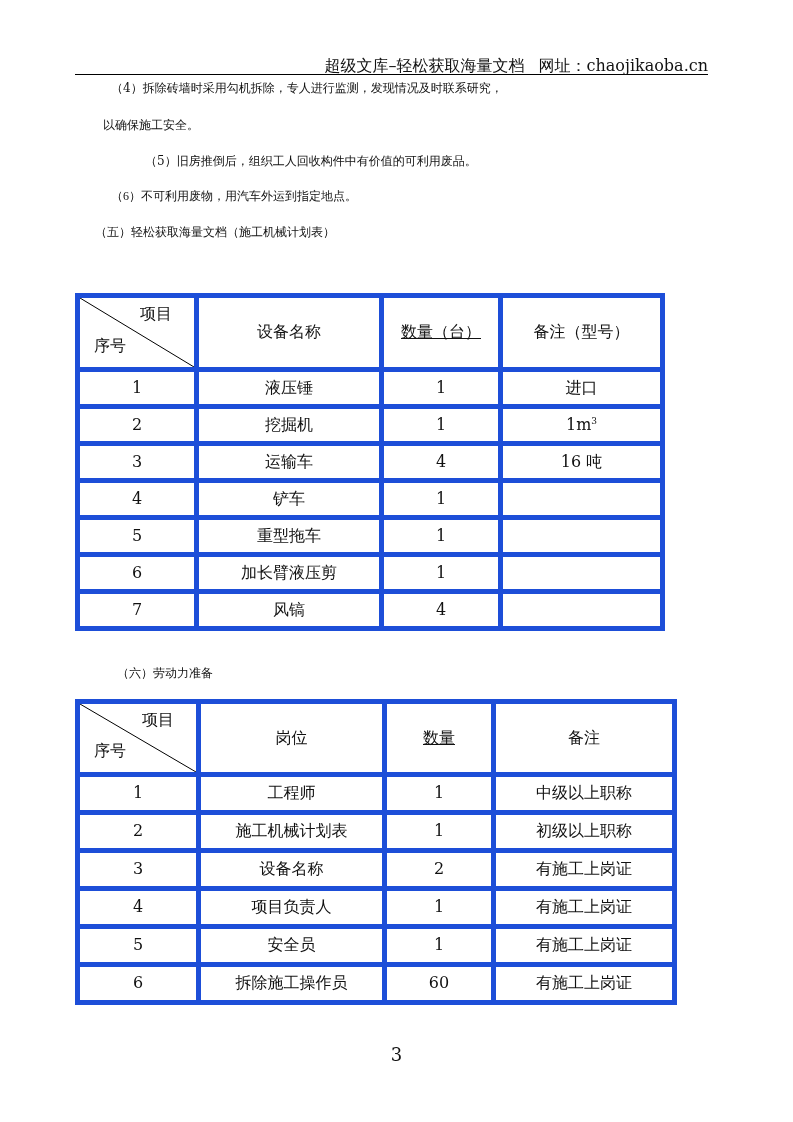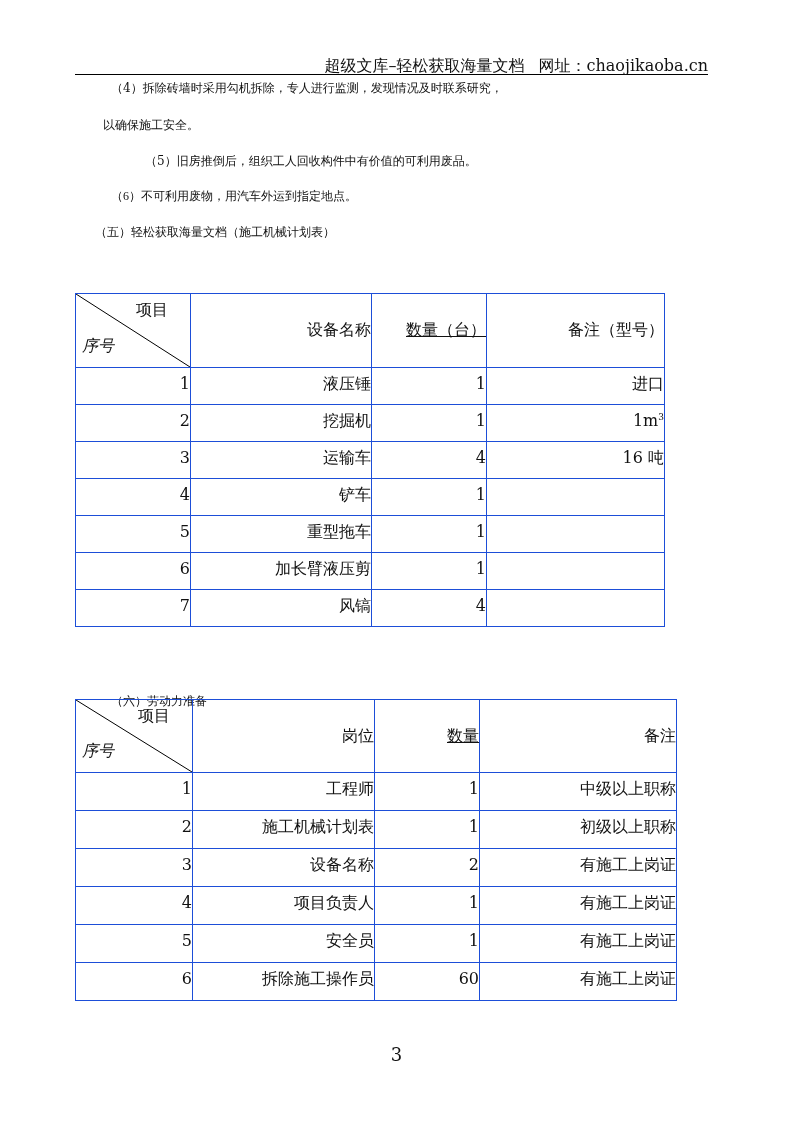--- a/index.html
+++ b/index.html
@@ -3,25 +3,25 @@
 <meta charset="utf-8">
 <style>
   html,body{margin:0;padding:0;background:#fff;}
   body{width:793px;height:1122px;position:relative;overflow:hidden;
        font-family:"DejaVu Serif","Liberation Serif",serif;color:#111;font-size:16px;}
   .hdr{position:absolute;left:75px;top:54px;width:633px;height:20px;border-bottom:1px solid #000;}
   .hdr-text{position:absolute;right:0;top:2px;font-size:16px;white-space:nowrap;}
   .hdr-text .gap{display:inline-block;width:14px;}
   .p{position:absolute;white-space:nowrap;font-size:12px;}
   table{position:absolute;border-collapse:collapse;font-size:16px;}
-  td{border:1px solid #1d4ed8;text-align:right;vertical-align:top;padding:6px 0 0 0;margin-left:18px;}
+  td{border:5px solid #1d4ed8;text-align:center;vertical-align:top;padding:6px 0 0 0;margin-left:18px;}
   td.diag{position:relative;padding:0;}
   td.diag svg{position:absolute;left:0;top:0;width:100%;height:100%;}
   td.diag .tr{position:absolute;right:22px;top:6px;}
-  td.diag .bl{position:absolute;left:6px;bottom:10px;font-style:italic;}
+  td.diag .bl{position:absolute;left:14px;bottom:10px;}
   td.hcell{vertical-align:middle;padding:0;}
   .pn{position:absolute;left:0;width:793px;top:1044px;text-align:center;font-size:18px;}
   sup{font-size:9px;}
 </style>
 </head>
 <body>
 
 <div class="hdr">
   <div class="hdr-text">
     <span>超级文库–轻松获取海量文档</span><span class="gap"></span><span>网址：</span><span>chaojikaoba.cn</span>
@@ -86,21 +86,21 @@
   </tr>
   <tr style="height:37px;">
     <td>7</td>
     <td>风镐</td>
     <td>4</td>
     <td></td>
   </tr>
 </tbody>
   </table>
 
-<div class="p" style="left:111px;top:665px;margin-top:28px;">（六）劳动力准备</div>
+<div class="p" style="left:117px;top:665px;">（六）劳动力准备</div>
 
 <table style="left:75px;top:699px;width:602px;">
   <tbody>
       <tr style="height:73px;">
     <td class="diag" style="width:116px;">
       <svg viewBox="0 0 100 100" preserveAspectRatio="none">
             <line x1="0" y1="0" x2="100" y2="100" stroke="#000" stroke-width="1" vector-effect="non-scaling-stroke"></line>
           </svg>
       <span class="tr">项目</span>
       <span class="bl">序号</span>

